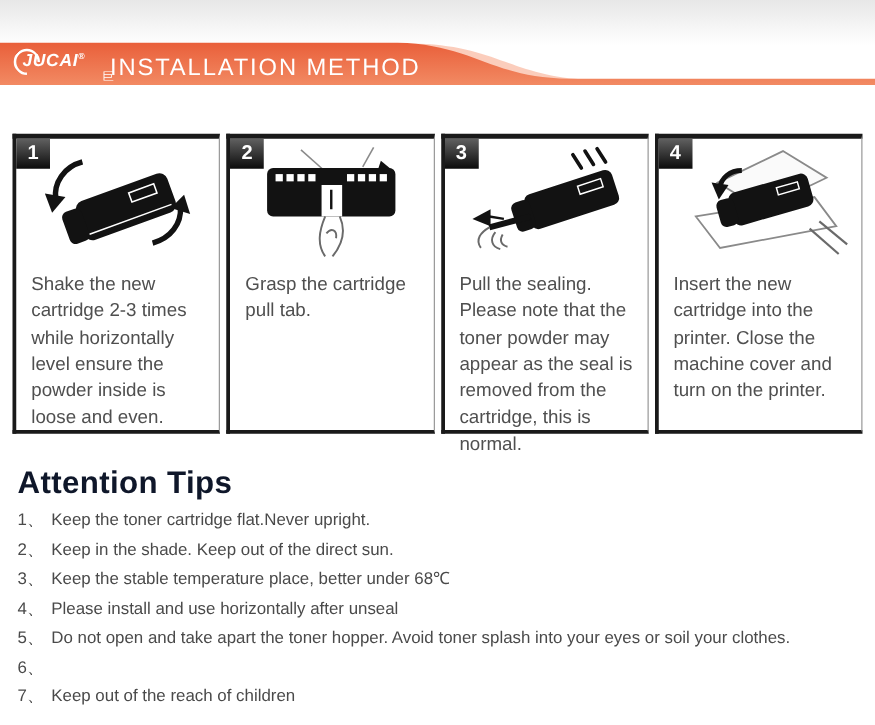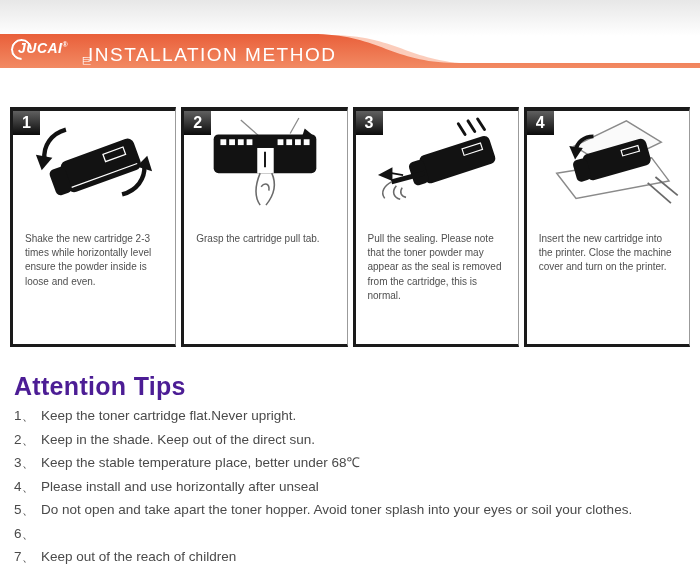--- a/index.html
+++ b/index.html
@@ -33,25 +33,25 @@
   .panel { flex:1 1 0; position:relative; background:#fff;
            border-top:4px solid #1a1a1a; border-left:3px solid #1a1a1a;
            border-bottom:3px solid #1a1a1a; border-right:1px solid #9b9b9b; }
   .badge { position:absolute; top:0; left:0; width:27px; height:24px;
            background:linear-gradient(#606060, #0b0b0b); color:#fff;
            font-size:16px; font-weight:bold; display:flex; align-items:center;
            justify-content:center; box-shadow:2px 2px 0 0 #fff; }
   .illus { height:98px; display:flex; align-items:center; justify-content:center;
            padding-top:6px; }
   .illus svg { width:150px; height:92px; }
-  .caption { margin:23px 11px 0 12px; font-size:10px; line-height:1.42; color:#4f4f4f; }
+  .caption { margin:8px 11px 0 12px; font-size:15px; line-height:1.42; color:#4f4f4f; }
 
   
   #tips-title { position:absolute; top:372px; left:14px; font-size:25px;
-                color:#4c1d95; letter-spacing:.3px; }
+                color:#0f172a; letter-spacing:.3px; }
   #tips { position:absolute; top:408px; left:14px; width:676px; }
   .tip-row { display:flex; align-items:baseline; margin-bottom:7.5px;
              font-size:13.5px; line-height:16px; color:#4a4a4a; }
   .tip-num { white-space:pre; margin-right:6px; }
 </style>
 </head>
 <body>
 
 <div id="page">
 

